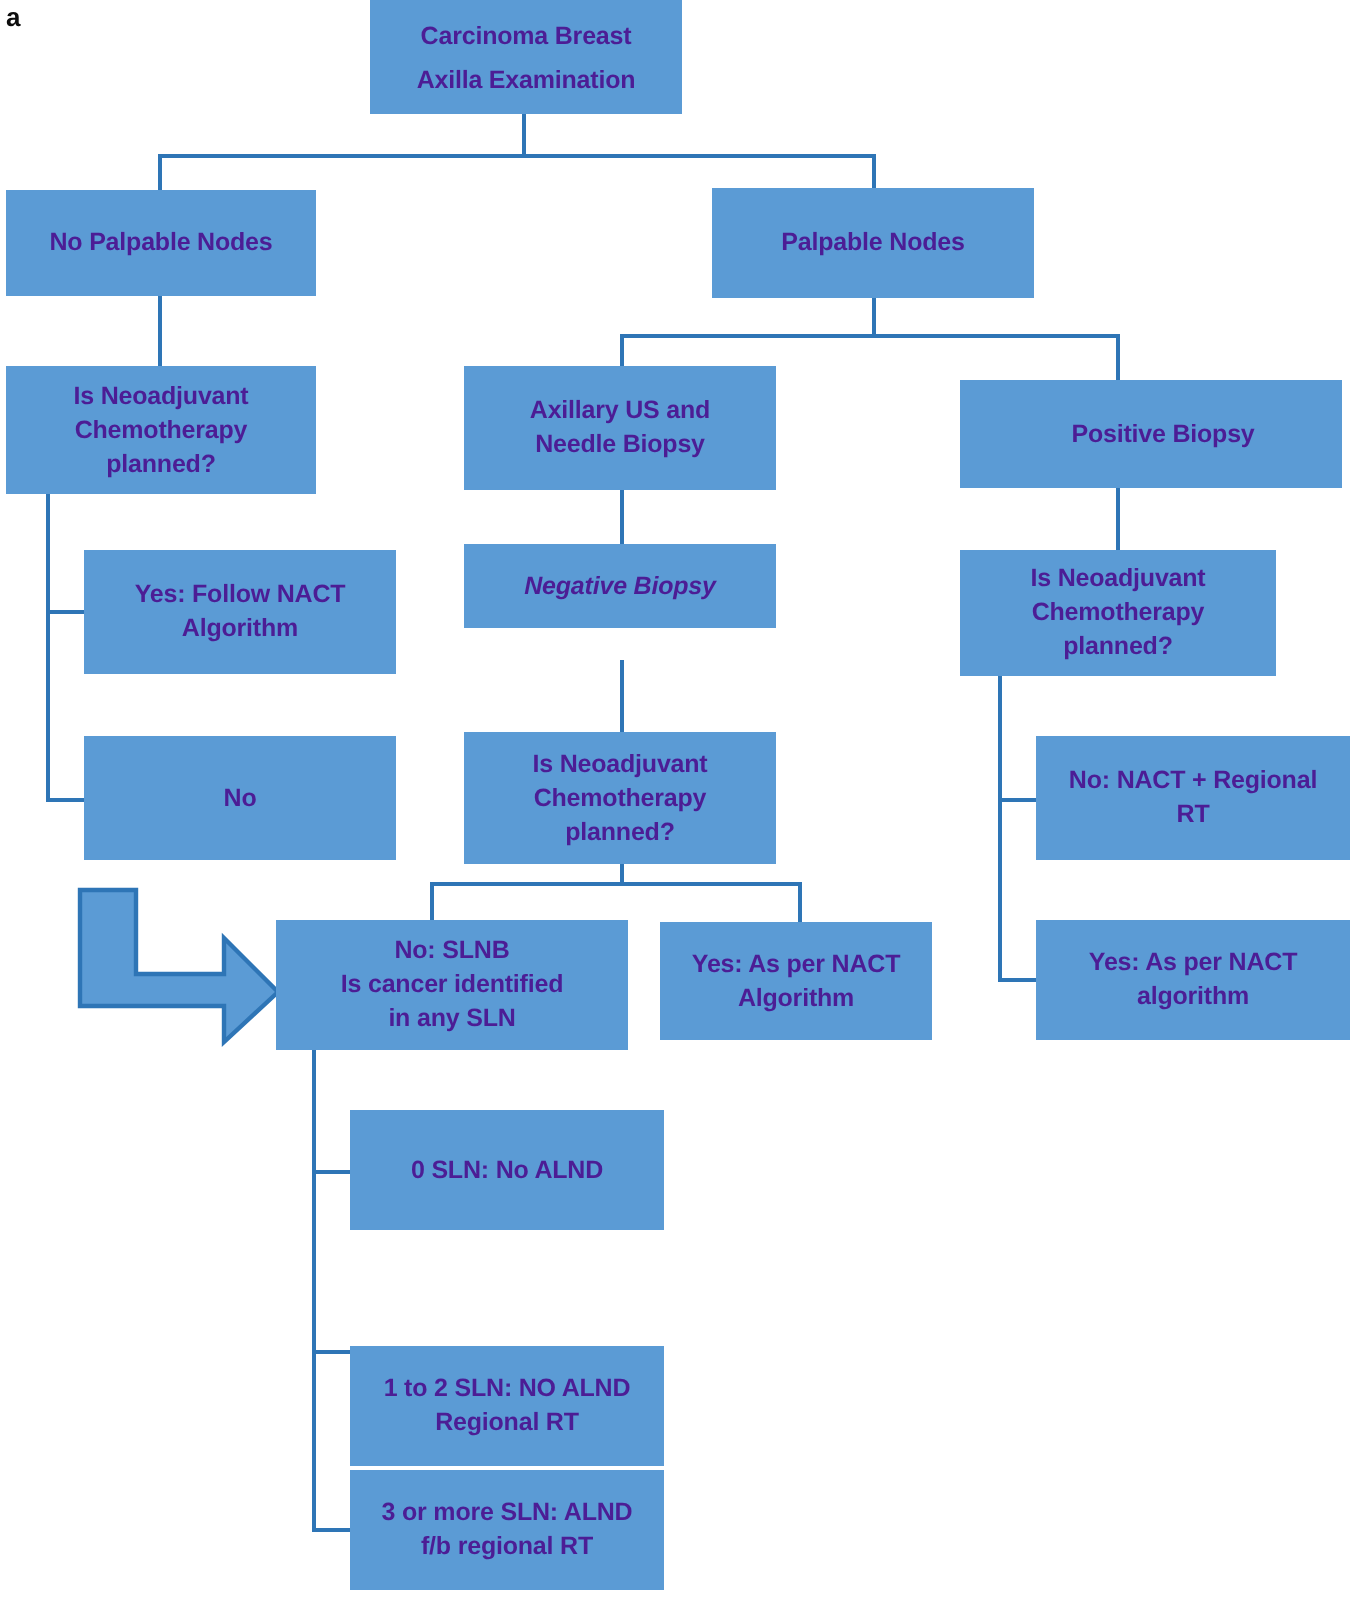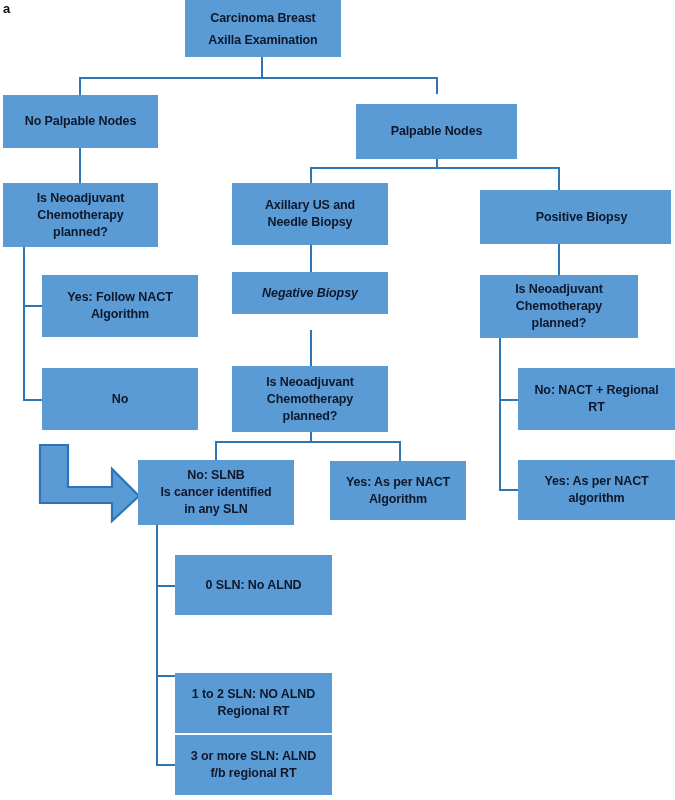--- a/index.html
+++ b/index.html
@@ -18,21 +18,21 @@
     position:absolute;
     left:3px; top:2px;
     font-size:13px;
     font-weight:bold;
     color:#0d0d0d;
     line-height:14px;
   }
   .node{
     position:absolute;
     background:#5b9bd5;
-    color:#0f172a;
+    color:#4c1d95;
     display:flex;
     align-items:center;
     justify-content:center;
     text-align:center;
     font-weight:bold;
     font-size:12.5px;
     line-height:17px;
     box-sizing:border-box;
     padding:2px 4px;
     letter-spacing:-0.1px;
@@ -99,21 +99,21 @@
     <div>
       <span>Carcinoma Breast</span><br>
       <span>Axilla Examination</span>
     </div>
   </div>
 
   <div class="node" style="left:3px; top:95px; width:155px; height:53px;">
     <div><span>No Palpable Nodes</span></div>
   </div>
 
-  <div class="node" style="left:356px; top:104px; width:161px; height:55px;">
+  <div class="node" style="left:356px; top:94px; width:161px; height:55px;">
     <div><span>Palpable Nodes</span></div>
   </div>
 
   <div class="node" style="left:3px; top:183px; width:155px; height:64px;">
     <div>
       <span>Is Neoadjuvant</span><br>
       <span>Chemotherapy</span><br>
       <span>planned?</span>
     </div>
   </div>
@@ -160,21 +160,21 @@
     </div>
   </div>
 
   <div class="node" style="left:518px; top:368px; width:157px; height:62px;">
     <div>
       <span>No: NACT + Regional</span><br>
       <span>RT</span>
     </div>
   </div>
 
-  <div class="node" style="left:138px; top:460px; width:156px; height:65px;">
+  <div class="node" style="left:138px; top:460px; width:176px; height:65px;">
     <div>
       <span>No: SLNB</span><br>
       <span>Is cancer identified</span><br>
       <span>in any SLN</span>
     </div>
   </div>
 
   <div class="node" style="left:330px; top:461px; width:136px; height:59px;">
     <div>
       <span>Yes: As per NACT</span><br>

